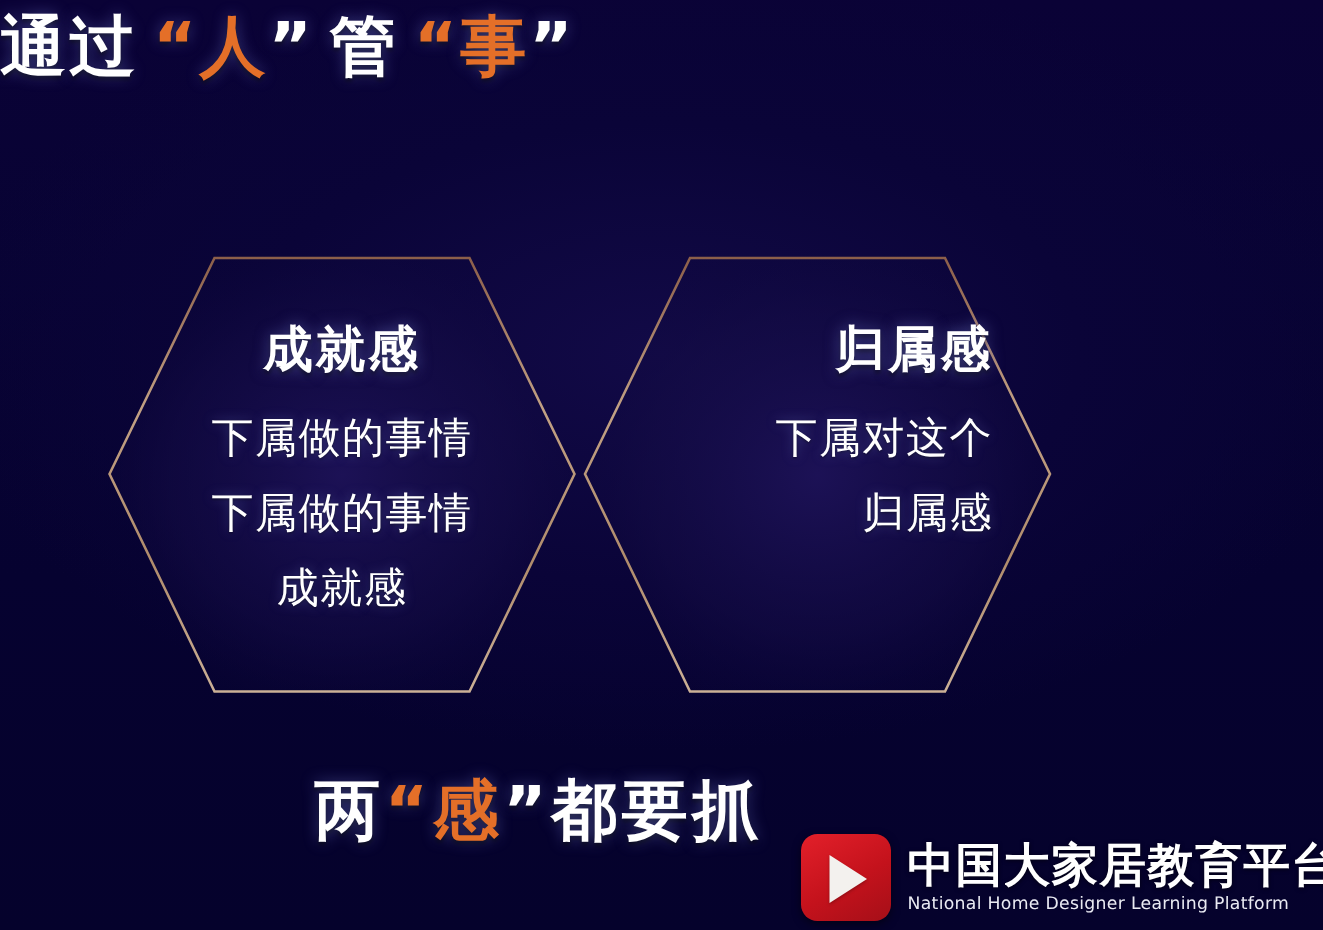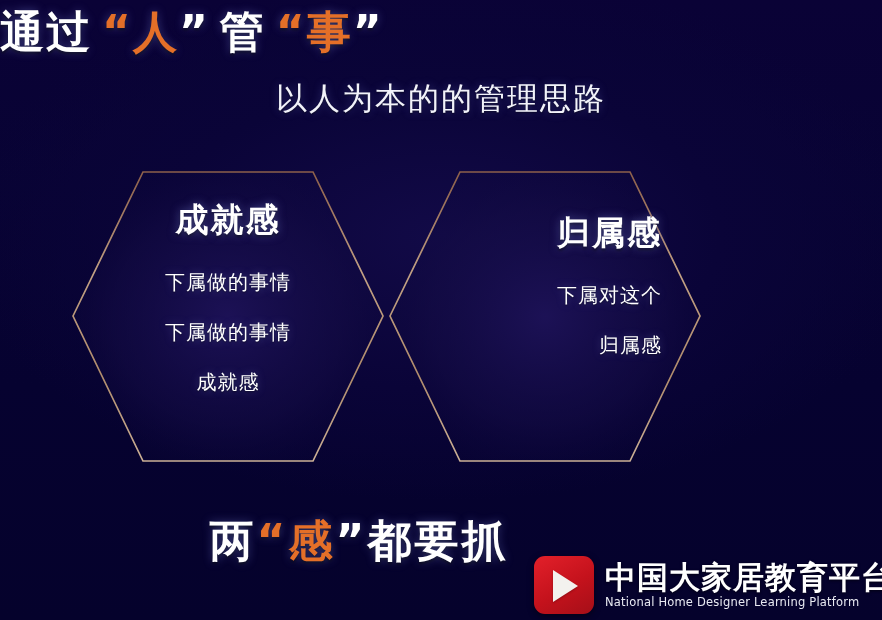--- a/index.html
+++ b/index.html
@@ -64,37 +64,38 @@
     white-space: nowrap;
   }
 
   
   .hex-text {
     position: absolute;
     text-align: center;
     color: #ffffff;
     white-space: nowrap;
   }
-  .hex-text.left  { left: 108px; top: 199px; width: 240px; }
+  .hex-text.left  { left: 108px; top: 212px; width: 240px; }
   .hex-text.right { left: 422px; top: 212px; width: 240px; text-align: right; }
 
   .hex-title {
     font-size: 33px;
     font-weight: 700;
     letter-spacing: 2px;
     line-height: 42px;
     margin-bottom: 16px;
     text-shadow: 0 0 10px rgba(130,140,225,.5), 0 2px 3px rgba(0,0,0,.65);
   }
   .hex-line {
-    font-size: 20px;
+    font-size: 28px;
     font-weight: 400;
     letter-spacing: 1px;
     line-height: 50px;
     text-shadow: 0 0 8px rgba(120,130,215,.40), 0 1px 2px rgba(0,0,0,.6);
+    font-family: Liberation Mono, monospace;
   }
 
   
   .bottom-line {
     position: absolute;
     left: 0;
     top: 513px;
     width: 718px;
     text-align: center;
     font-size: 44px;
@@ -180,21 +181,20 @@
     <polygon points="390,316 460,172 630,172 700,316 630,461 460,461" fill="url(#hexGlow)"></polygon>
 
     <polygon points="73,316 143,172 313,172 383,316 313,461 143,461" fill="none" stroke="url(#hexStroke)" stroke-width="1.7"></polygon>
     <polygon points="390,316 460,172 630,172 700,316 630,461 460,461" fill="none" stroke="url(#hexStroke)" stroke-width="1.7"></polygon>
   </svg>
 
   <div class="headline">
     <span>通过</span><span class="sp"></span><span class="qt-accent">“</span><span class="accent">人</span><span class="qt">”</span><span class="sp"></span><span>管</span><span class="sp"></span><span class="qt-accent">“</span><span class="accent">事</span><span class="qt">”</span>
   </div>
 
-  <div class="subtitle">以人为本的的管理思路</div>
 
   <div class="hex-text left">
     <div class="hex-title">成就感</div>
     <div class="hex-line">下属做的事情</div>
     <div class="hex-line">下属做的事情</div>
     <div class="hex-line">成就感</div>
   </div>
 
   <div class="hex-text right">
     <div class="hex-title">归属感</div>

